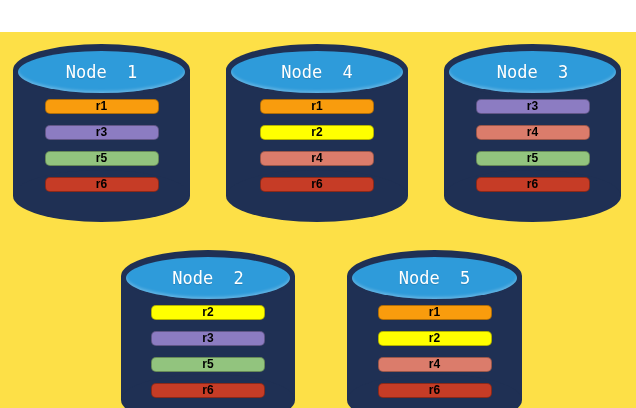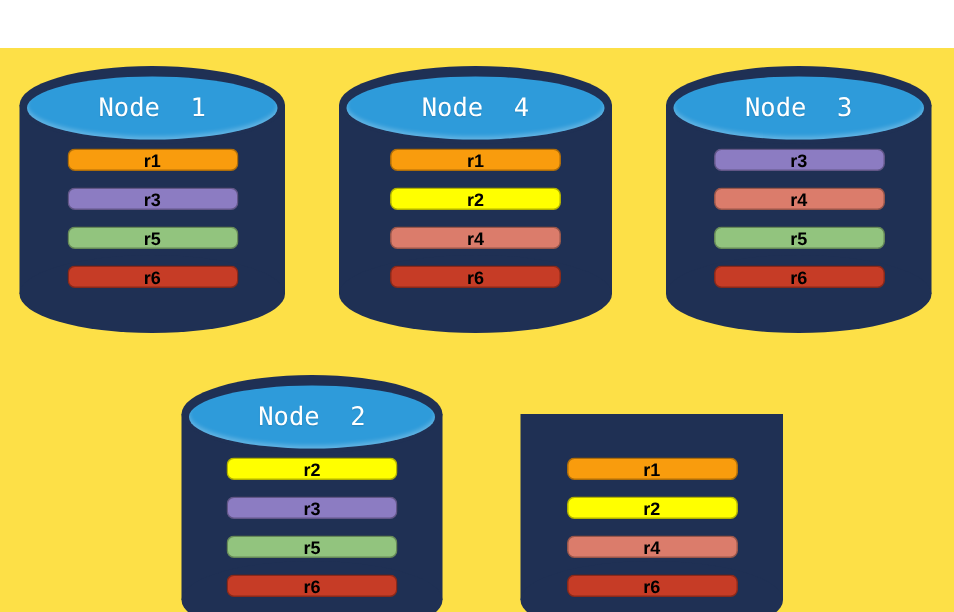--- a/index.html
+++ b/index.html
@@ -50,21 +50,21 @@
   .bars{
     position:absolute;left:0;right:0;top:55px;
     display:flex;flex-direction:column;align-items:center;gap:11px;
     z-index:3;
   }
   .bar{
     width:114px;height:15px;
     border:1px solid rgba(0,0,0,0.3);
     border-radius:5px;
     box-sizing:border-box;
-    display:flex;align-items:center;justify-content:center;
+    display:flex;justify-content:center;
   }
   .bar-label{
     color:var(--bar-text);
     font-weight:bold;
     font-size:12px;
     line-height:1;
   }
   .node-1{left:13px;top:12px;width:177px;height:178px;}
   .node-2{left:226px;top:12px;width:182px;height:178px;}
   .node-3{left:444px;top:12px;width:177px;height:178px;}
@@ -168,20 +168,25 @@
         </div>
       <div class="bar" style="background: rgb(198, 60, 38);">
           <span class="bar-label">r6</span>
         </div>
     </div>
   </div>
 
   <div class="node node-5">
     <div class="cyl-body"></div>
     <div class="cyl-bottom"></div>
+    <div class="cyl-top">
+      <div class="cyl-top-inner">
+        <span class="node-title">Node  5</span>
+      </div>
+    </div>
     <div class="bars">
       <div class="bar" style="background: rgb(249, 156, 13);">
           <span class="bar-label">r1</span>
         </div>
       <div class="bar" style="background: rgb(255, 255, 0);">
           <span class="bar-label">r2</span>
         </div>
       <div class="bar" style="background: rgb(219, 124, 107);">
           <span class="bar-label">r4</span>
         </div>

